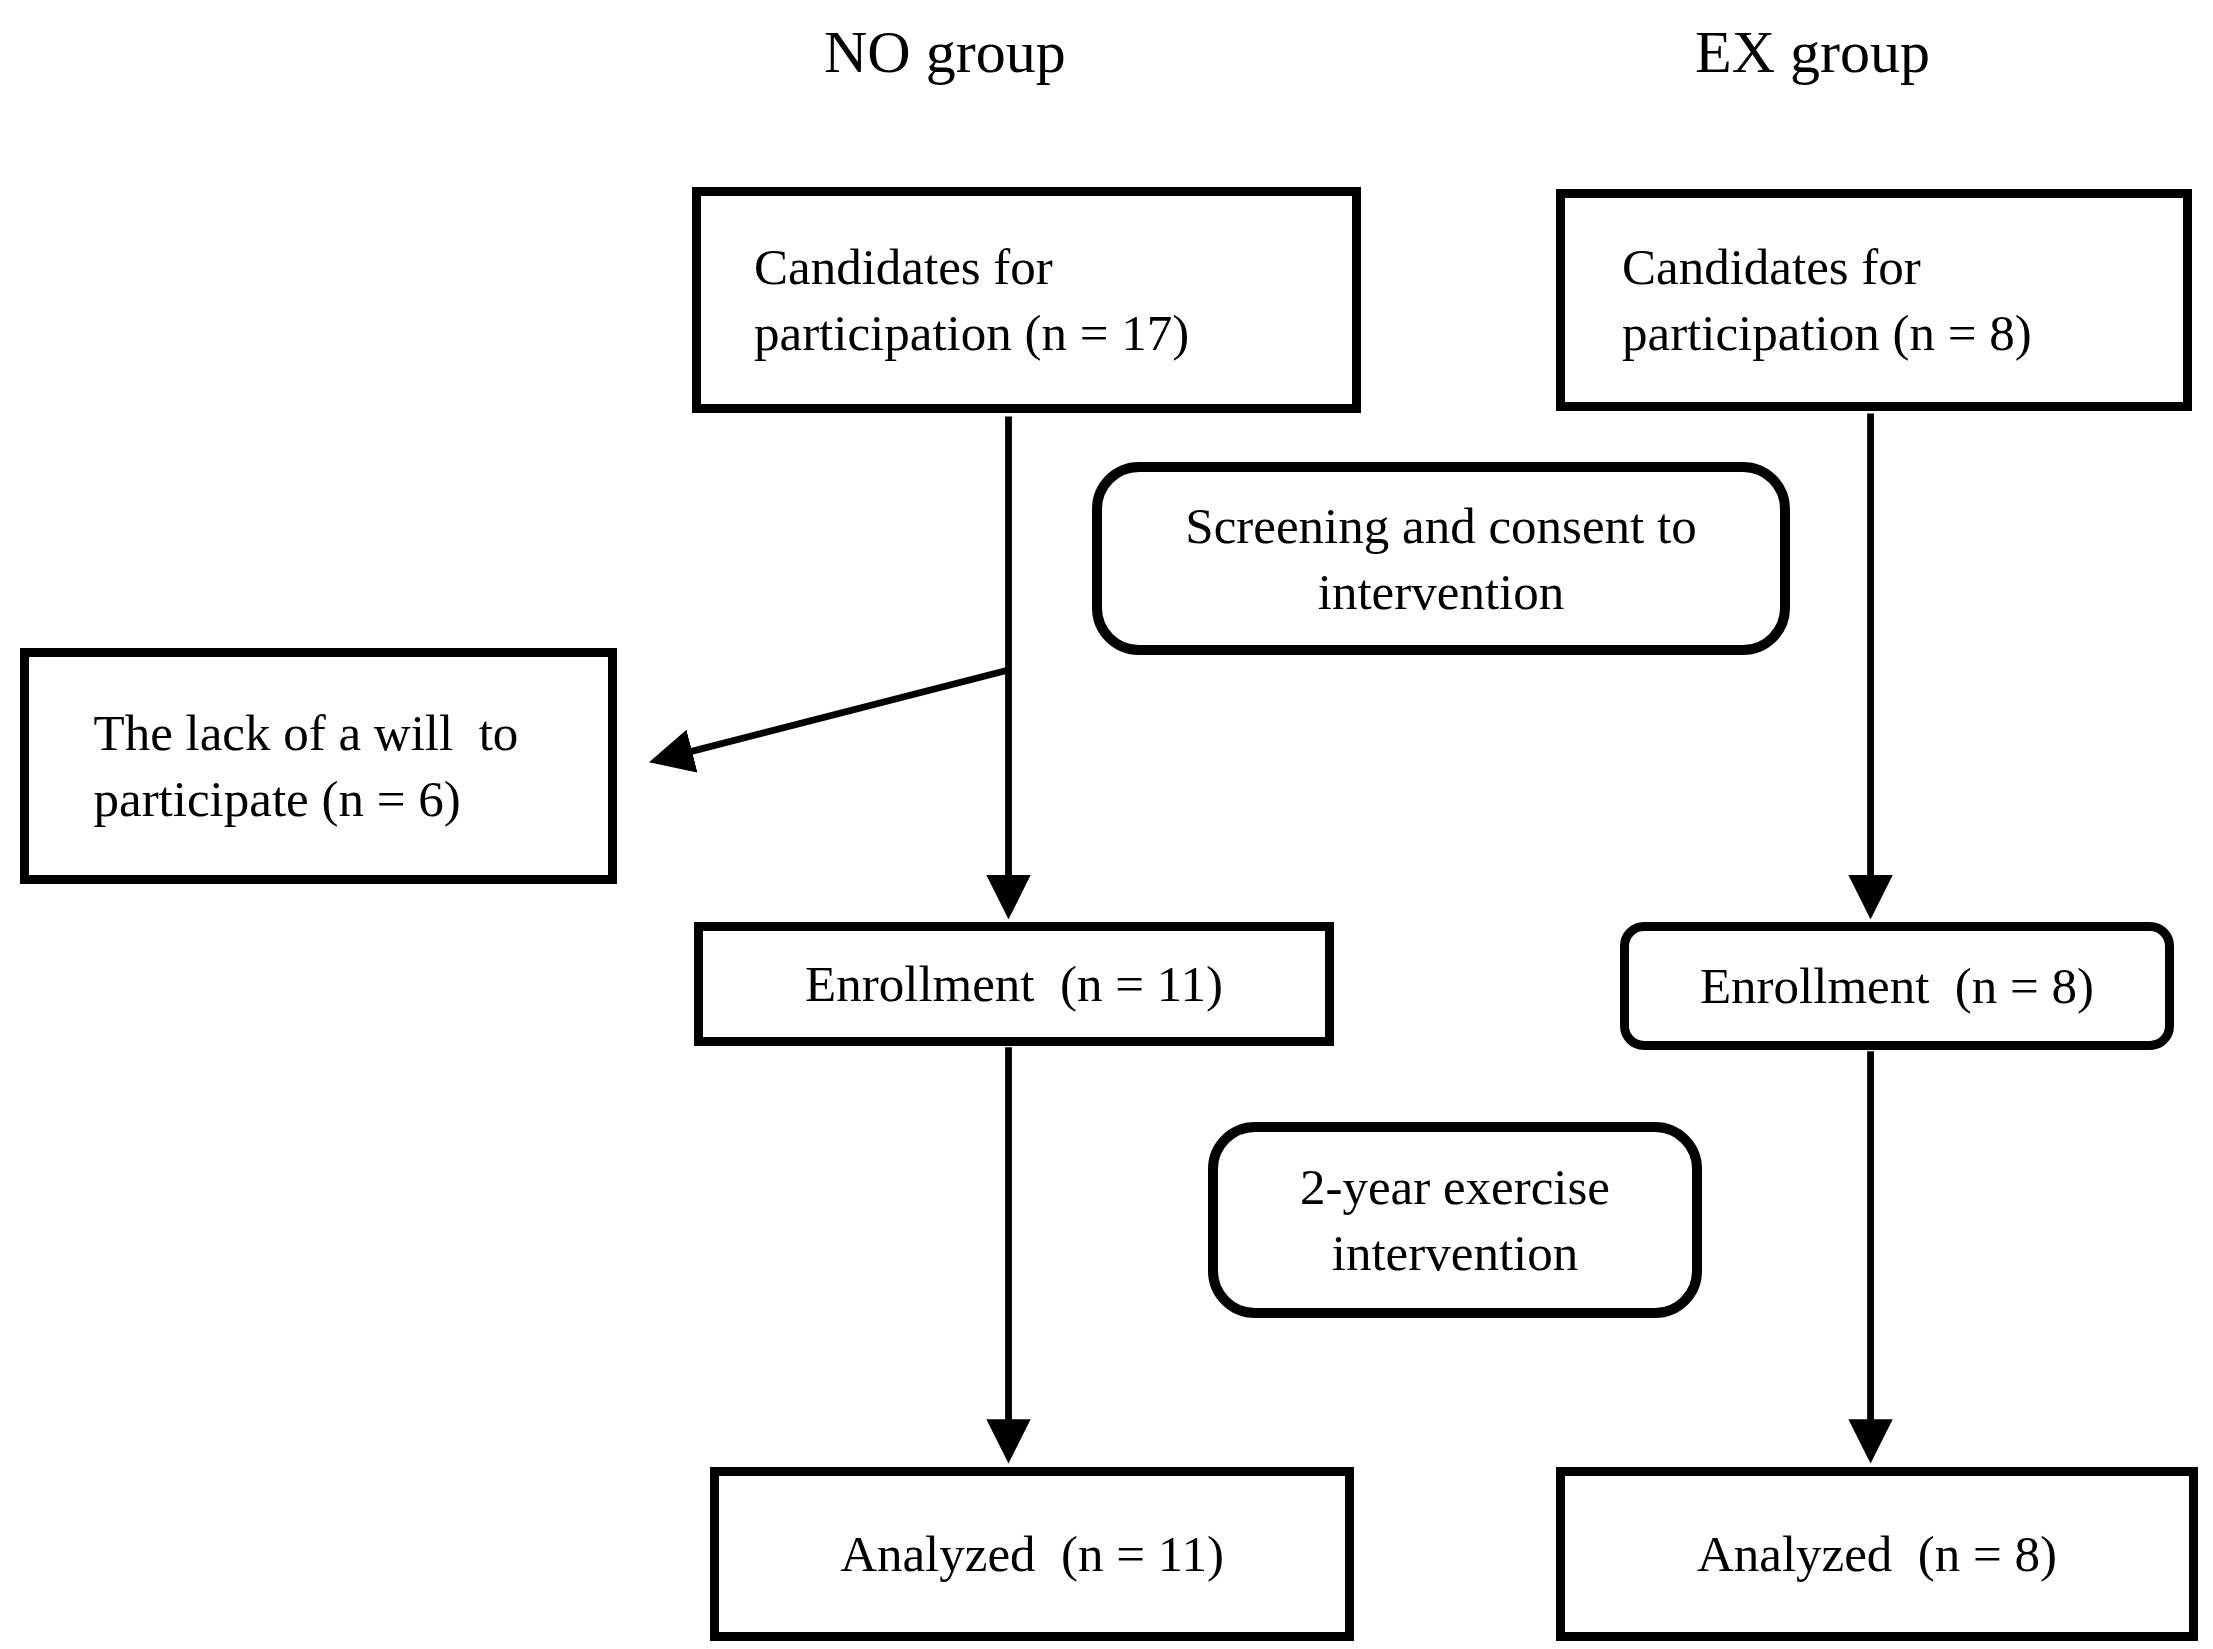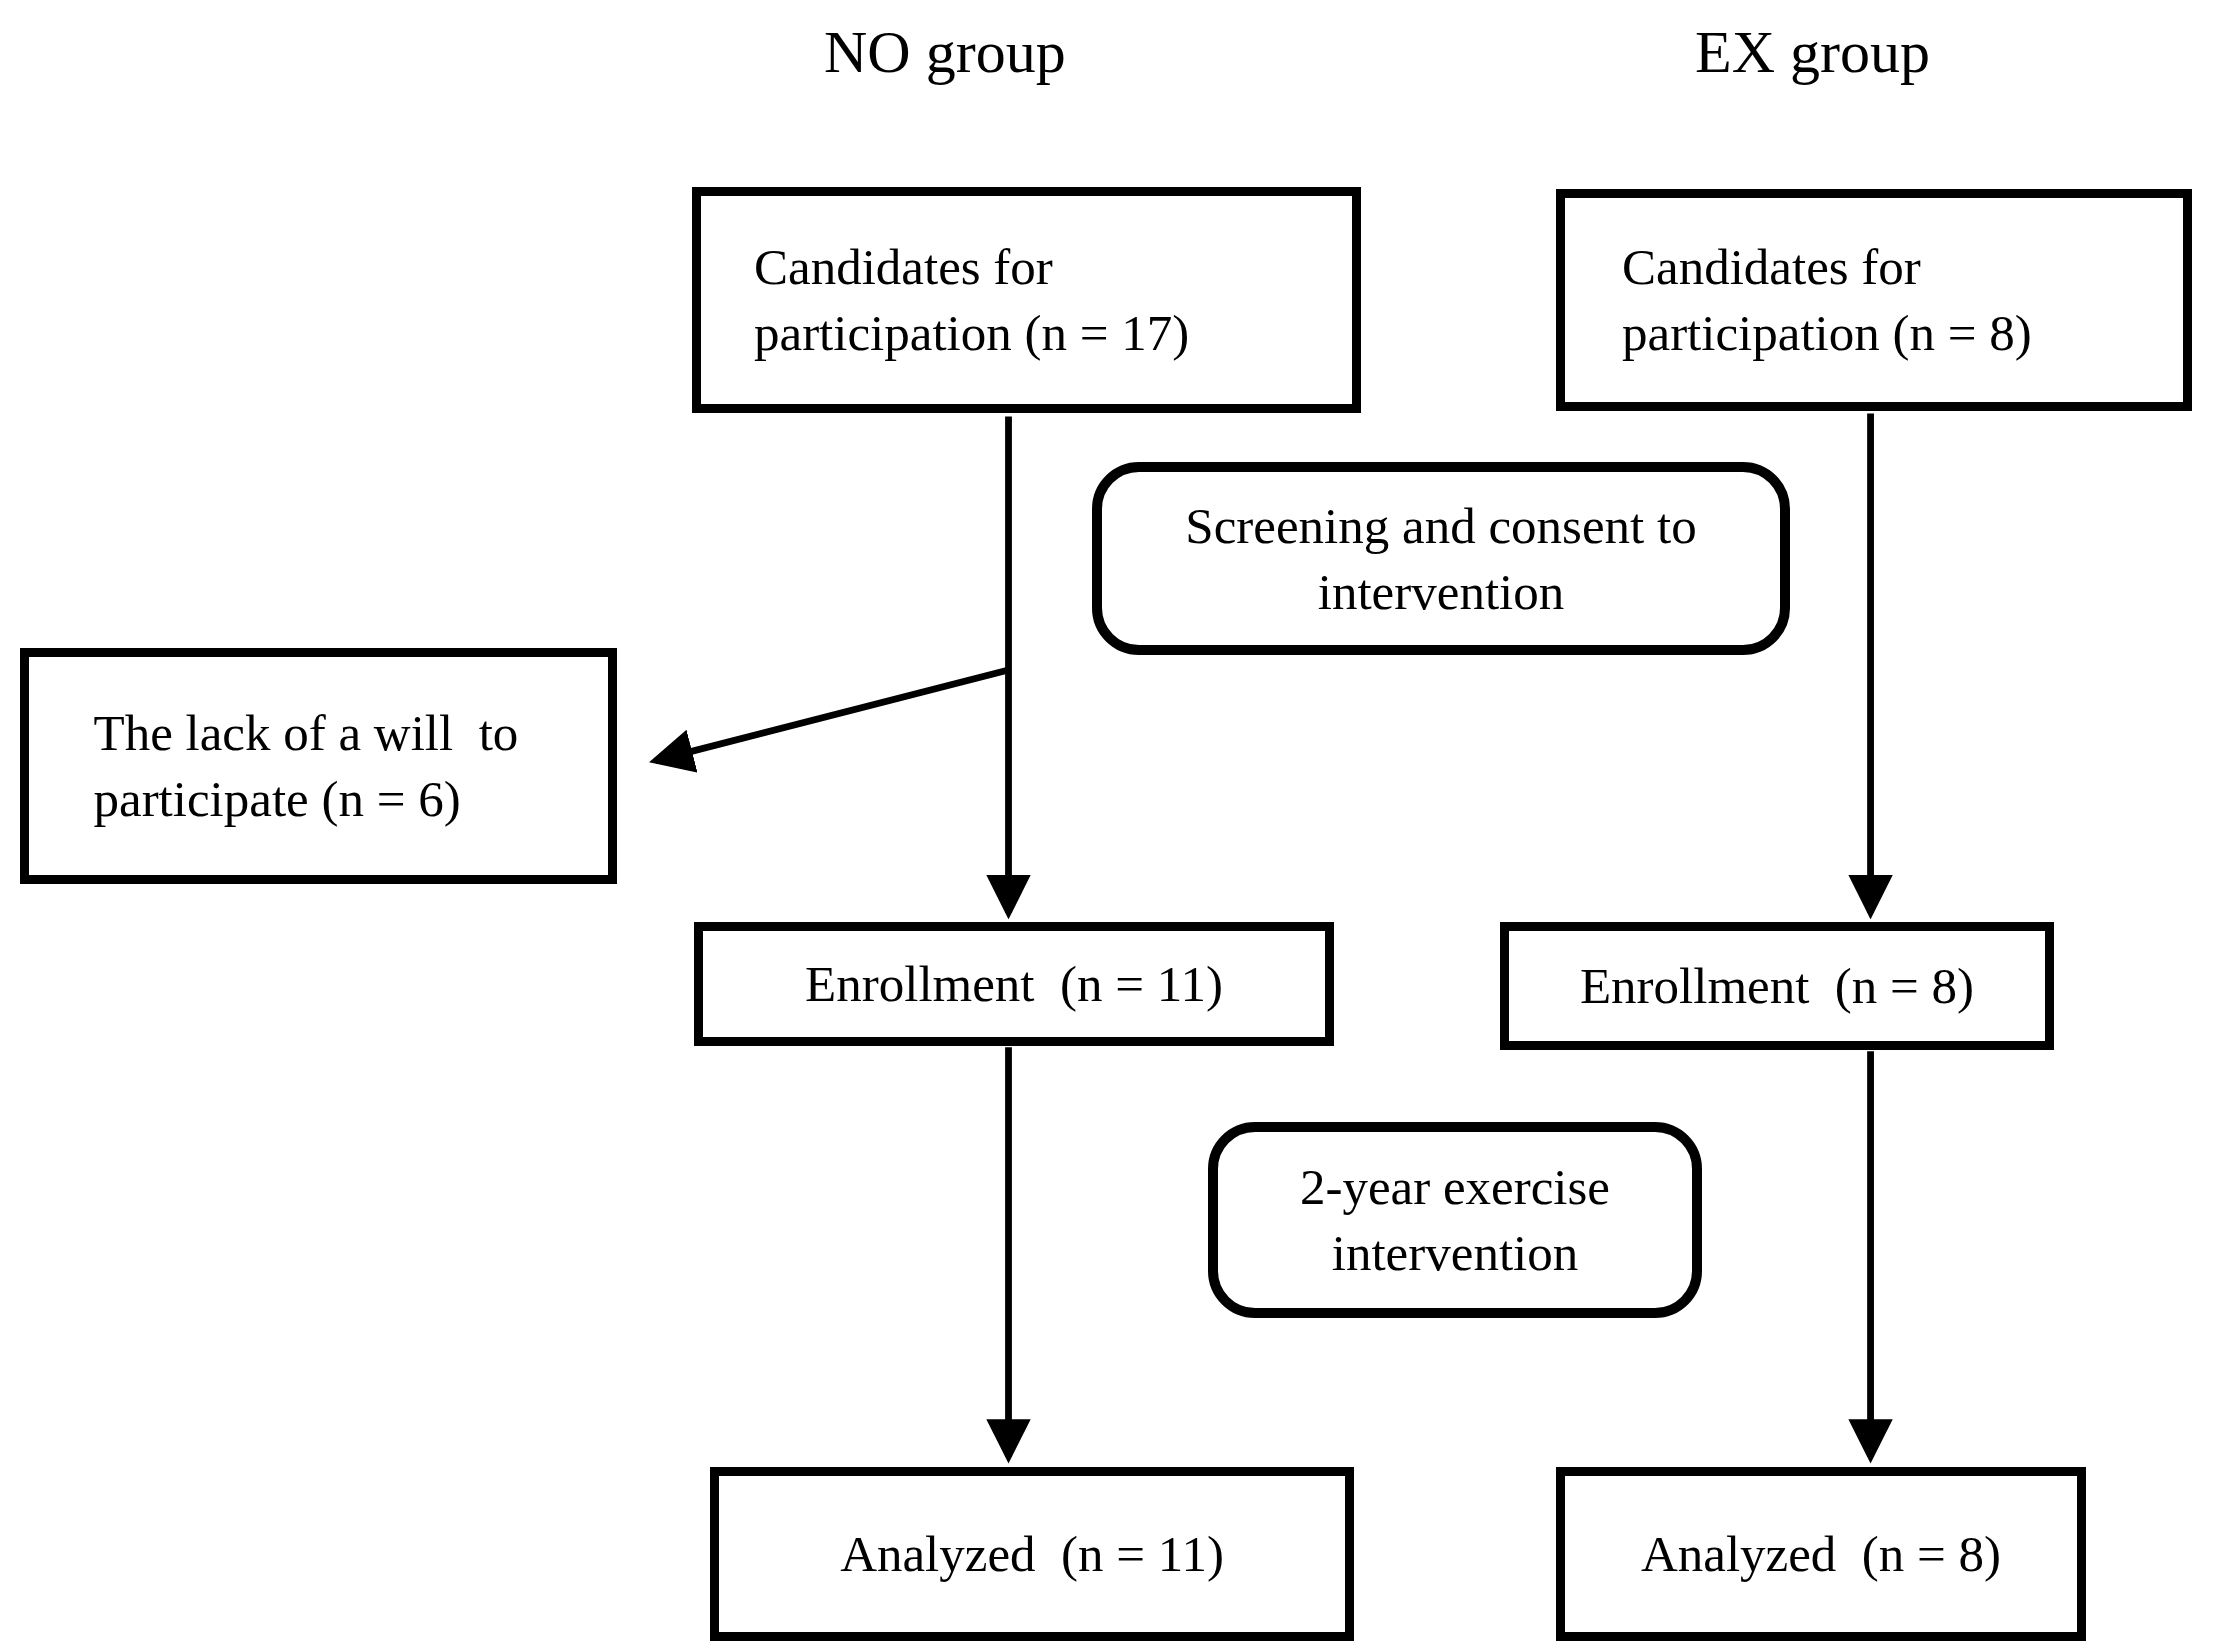--- a/index.html
+++ b/index.html
@@ -46,24 +46,24 @@
   .arrows marker path { fill: var(--ink); }
 
   
   .n-title-no     { left: 824px;  top: 17.6px;  width: 390px; }
   .n-title-ex     { left: 1695px; top: 17.6px;  width: 390px; }
   .n-cand-no      { left: 692px;  top: 187px;  width: 669px; height: 226px; padding-left: 53px; padding-right: 9.8px; }
   .n-cand-ex      { left: 1556px; top: 189px;  width: 636px; height: 222px; padding-left: 57px; padding-right: 9.8px; }
   .n-screening    { left: 1092px; top: 462px;  width: 698px; height: 193px; }
   .n-dropout      { left: 19.5px;   top: 648px;  width: 597px; height: 236px; padding-left: 65px; padding-right: 7.8px; }
   .n-enroll-no    { left: 694px;  top: 922px;  width: 640px; height: 124px; }
-  .n-enroll-ex    { left: 1500px; top: 922px;  width: 554px; height: 128px; }
+  .n-enroll-ex    { left: 1620px; top: 922px;  width: 554px; height: 128px; border-radius: 24px; }
   .n-intervention { left: 1208px; top: 1122px; width: 494px; height: 196px; }
   .n-analyzed-no  { left: 694px;  top: 1467px; width: 644px; height: 174px; margin-left: 16px; }
-  .n-analyzed-ex  { left: 1556px; top: 1467px; width: 530px; height: 174px; }
+  .n-analyzed-ex  { left: 1556px; top: 1467px; width: 642px; height: 174px; }
 </style>
 </head>
 <body>
 
 <div class="stage">
 
   <svg class="arrows" viewBox="0 0 2270 1691" xmlns="http://www.w3.org/2000/svg">
     <defs>
       <marker id="arrowhead" viewBox="0 0 10 10" refX="8.5" refY="5" markerWidth="6.5" markerHeight="6.5" orient="auto">
         <path d="M0,0 L10,5 L0,10 z"></path>

